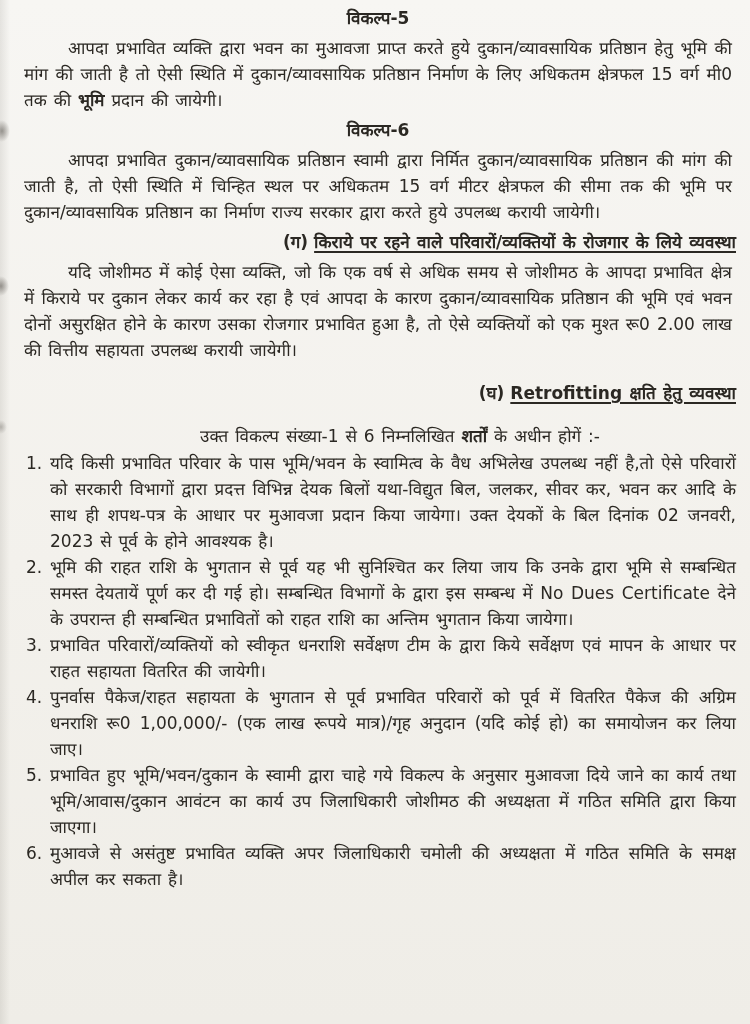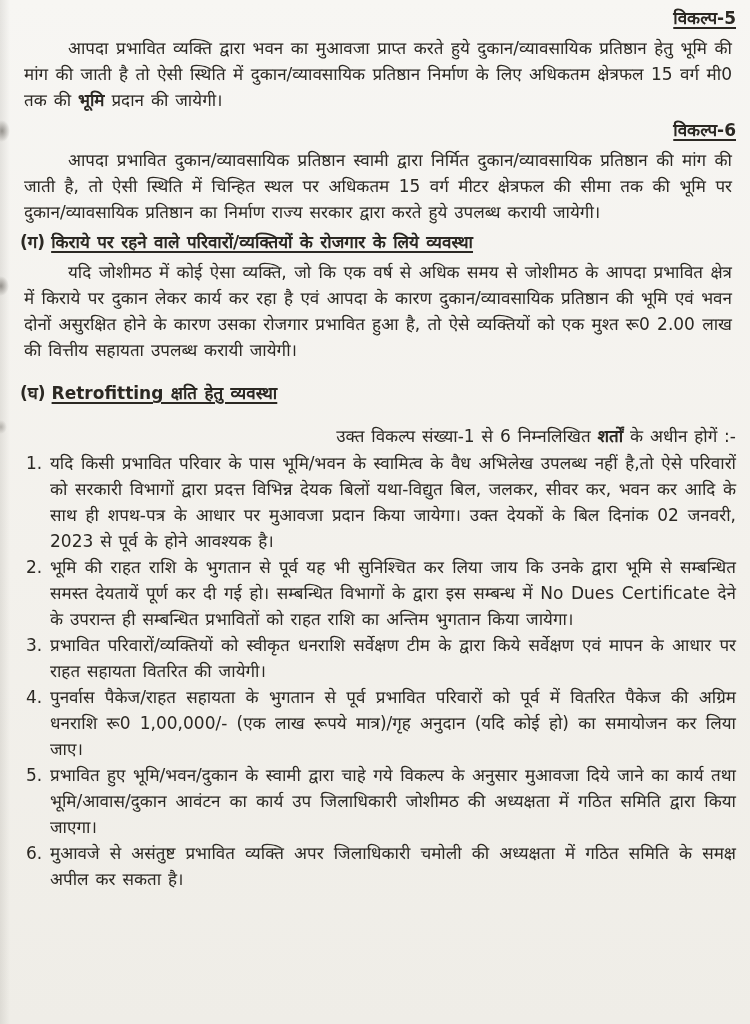--- a/index.html
+++ b/index.html
@@ -30,40 +30,39 @@
     position: absolute; border-radius: 50%;
     background: radial-gradient(closest-side, rgba(50,45,38,0.45), rgba(50,45,38,0));
     pointer-events: none;
   }
   .smudge.s1 { left: -6px; top: 120px; width: 16px; height: 22px; }
   .smudge.s2 { left: -7px; top: 276px; width: 16px; height: 20px; }
   .smudge.s3 { left: -5px; top: 420px; width: 12px; height: 14px; opacity: .6; }
 
   .opt-head {
     font-weight: bold;
-    text-decoration: underline;
     text-decoration-thickness: 1.5px;
     text-underline-offset: 3px;
-    text-align: right;
+    text-align: center;
   }
   .para { margin: 4px; text-indent: 44px; }
   .sec-head {
     font-weight: bold;
-    text-align: left;
+    text-align: right;
     white-space: nowrap;
   }
   .sec-head .marker { text-decoration: none; padding-right: 6px; }
   .sec-head .uhead {
     text-decoration: underline;
     text-decoration-thickness: 1.5px;
     text-underline-offset: 3px;
   }
   .gap-sm { height: 13px; }
   .gap-md { height: 17px; }
-  .intro { margin: 0; text-indent: 44px; text-align: right; }
+  .intro { margin: 0; text-indent: 44px; text-align: center; }
   .bld { font-weight: bold; }
 
   .cond-list { margin-top: 1px; }
   .li { display: flex; }
   .li .num { flex: 0 0 24px; margin-left: 6px; text-align: left; }
   .li .txt { flex: 1; text-align: justify; }
 </style>
 </head>
 <body>
 

